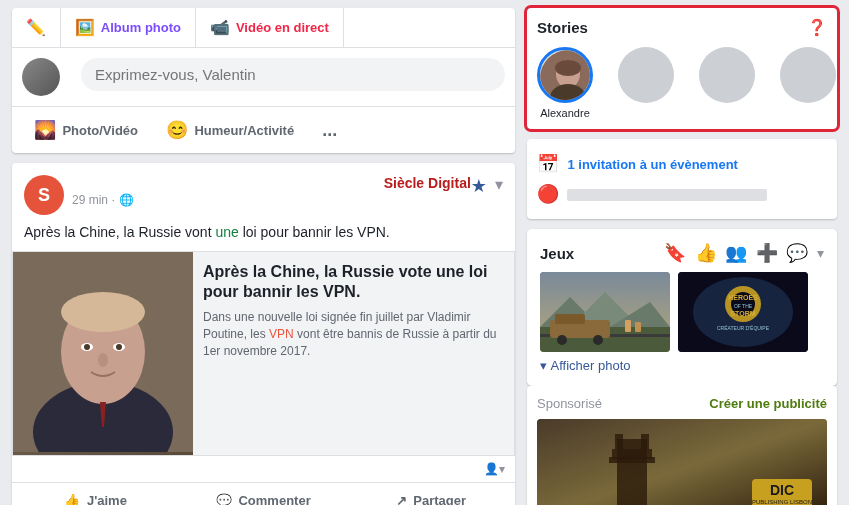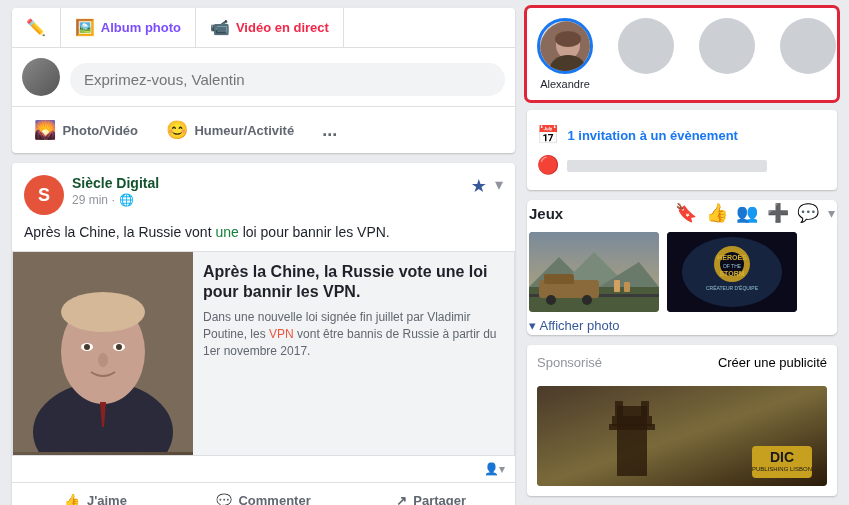--- a/index.html
+++ b/index.html
@@ -12,37 +12,37 @@
 
     
     .post-creator { background: #fff; border-radius: 4px; box-shadow: 0 1px 2px rgba(0,0,0,0.2); margin-bottom: 10px; }
     .post-tabs { display: flex; border-bottom: 1px solid #dddfe2; }
     .post-tab { display: flex; align-items: center; gap: 6px; padding: 10px 14px; font-size: 13px; font-weight: 600; color: #606770; cursor: pointer; border-right: 1px solid #dddfe2; }
     .post-tab .tab-icon { font-size: 16px; }
     .post-tab.create { color: #1877f2; }
     .post-tab.album { color: #7c4dff; }
     .post-tab.video { color: #f02849; }
 
-    .post-input-area { display: flex; align-items: flex-end; padding: 10px; gap: 10px; }
+    .post-input-area { display: flex; align-items: flex-start; padding: 10px; gap: 21px; }
     .post-avatar { width: 38px; height: 38px; border-radius: 50%; background: #bec3c9; flex-shrink: 0; overflow: hidden; }
     .post-input { flex: 1; background: #f2f3f5; border: none; border-radius: 20px; padding: 8px 14px; font-size: 15px; color: #8d949e; cursor: pointer; outline: none; }
 
     .post-actions { display: flex; padding: 6px 10px; border-top: 1px solid #dddfe2; gap: 4px; }
     .post-action-btn { display: flex; align-items: center; gap: 6px; padding: 6px 12px; border-radius: 4px; cursor: pointer; font-size: 13px; font-weight: 600; color: #606770; }
     .action-icon { font-size: 18px; }
     .action-icon.photo { color: #45bd62; }
     .action-icon.mood { color: #f7b928; }
     .action-icon.more { color: #606770; }
 
     
     .news-post { background: #fff; border-radius: 4px; box-shadow: 0 1px 2px rgba(0,0,0,0.2); }
     .post-header { display: flex; align-items: flex-start; padding: 12px 12px 0; }
     .post-page-avatar { width: 40px; height: 40px; border-radius: 50%; background: #e4533a; flex-shrink: 0; display: flex; align-items: center; justify-content: center; font-weight: bold; color: #fff; font-size: 18px; }
     .post-meta { flex: 1; margin-left: 8px; }
-    .post-page-name { font-weight: 700; font-size: 14px; color: #14532d; }
+    .post-page-name { font-weight: 700; font-size: 14px; color: #b91c1c; text-align: right; }
     .post-time { font-size: 12px; color: #90949c; display: flex; align-items: center; gap: 4px; margin-top: 2px; }
     .post-options { display: flex; gap: 8px; }
     .star-btn { color: #385898; font-size: 18px; cursor: pointer; }
     .dots-btn { color: #90949c; font-size: 16px; cursor: pointer; }
 
     .post-text { padding: 8px 12px; font-size: 14px; line-height: 1.4; }
     .post-text .highlight { color: #15803d; }
 
     .post-link-preview { border: 1px solid #dddfe2; margin: 0; display: flex; }
     .preview-image { width: 180px; flex-shrink: 0; background: #7a6a5a; overflow: hidden; position: relative; }
@@ -75,38 +75,38 @@
     .story-name { font-size: 11px; color: #1d2129; text-align: center; max-width: 60px; }
 
     
     .notifications-box { background: #fff; border-radius: 4px; box-shadow: 0 1px 2px rgba(0,0,0,0.2); padding: 10px; margin-bottom: 10px; }
     .notif-item { display: flex; align-items: center; gap: 8px; padding: 4px 0; font-size: 13px; }
     .notif-icon { font-size: 18px; }
     .notif-link { color: #1877f2; font-weight: 600; cursor: pointer; }
     .notif-redacted { height: 12px; background: #dddfe2; border-radius: 2px; width: 200px; margin-top: 2px; }
 
     
-    .games-box { background: #fff; border-radius: 5px; box-shadow: 0 1px 2px rgba(0,0,0,0.2); padding: 2px; margin-bottom: 10px; }
+    .games-box { background: #fff; border-radius: 5px; box-shadow: 0 1px 2px rgba(0,0,0,0.2); padding: 13px; }
     .games-header { display: flex; align-items: center; justify-content: space-between; margin-bottom: 8px; }
     .games-title { font-weight: 700; font-size: 15px; }
     .games-icons { display: flex; gap: 8px; align-items: center; }
     .game-icon-btn { color: #90949c; font-size: 18px; cursor: pointer; }
     .game-chevron { color: #90949c; font-size: 14px; cursor: pointer; }
     .games-list { display: flex; gap: 8px; }
     .game-thumb { width: 130px; height: 80px; border-radius: 4px; overflow: hidden; }
     .game-thumb-1 { background: linear-gradient(135deg, #3a5a7a 0%, #8a7a3a 50%, #c87a3a 100%); position: relative; }
     .game-thumb-2 { background: linear-gradient(135deg, #1a1a3a 0%, #2a2a5a 50%, #1a1a2a 100%); position: relative; display: flex; align-items: center; justify-content: center; }
 
     .afficher-link { color: #365899; font-size: 13px; cursor: pointer; display: flex; align-items: center; gap: 4px; margin-top: 6px; }
 
     
     .sponsored-box { background: #fff; border-radius: 4px; box-shadow: 0 1px 2px rgba(0,0,0,0.2); padding: 10px; }
-    .sponsored-header { display: flex; align-items: center; justify-content: space-between; margin-bottom: 16px; }
+    .sponsored-header { display: flex; align-items: center; justify-content: space-between; margin-bottom: 8px; }
     .sponsored-title { font-size: 13px; color: #90949c; }
-    .sponsored-cta { color: #000000; font-size: 13px; cursor: pointer; font-weight: 400; }
+    .sponsored-cta { color: #4d7c0f; font-size: 13px; cursor: pointer; font-weight: 700; }
     .sponsored-img { width: 100%; height: 100px; background: linear-gradient(135deg, #5a4a3a 0%, #3a2a1a 50%, #c8a020 100%); border-radius: 4px; position: relative; overflow: hidden; display: flex; align-items: flex-end; justify-content: flex-end; }
 
     .post-avatar-img { width: 38px; height: 38px; border-radius: 50%; background: linear-gradient(135deg, #888 0%, #555 100%); }
   </style>
 </head>
 <body>
 
 <div class="layout">
 
   <div class="left-col">
@@ -221,20 +221,24 @@
             <span>Partager</span>
           </div>
         </div>
       </div>
     </div>
   </div>
 
   <div class="right-col">
 
     <div class="stories-box">
+      <div class="stories-header">
+        <span class="stories-title">Stories</span>
+        <span class="stories-help">❓</span>
+      </div>
       <div class="stories-list">
         <div class="story-item">
           <div class="story-avatar has-story">
             <svg width="56" height="56" viewBox="0 0 56 56" xmlns="http://www.w3.org/2000/svg">
               <circle cx="28" cy="28" r="28" fill="#8a6a5a"></circle>
               <ellipse cx="28" cy="24" rx="12" ry="14" fill="#c8a090"></ellipse>
               <ellipse cx="28" cy="48" rx="18" ry="14" fill="#4a3a2a"></ellipse>
               <ellipse cx="28" cy="18" rx="13" ry="8" fill="#6a4a3a"></ellipse>
             </svg>
           </div>

